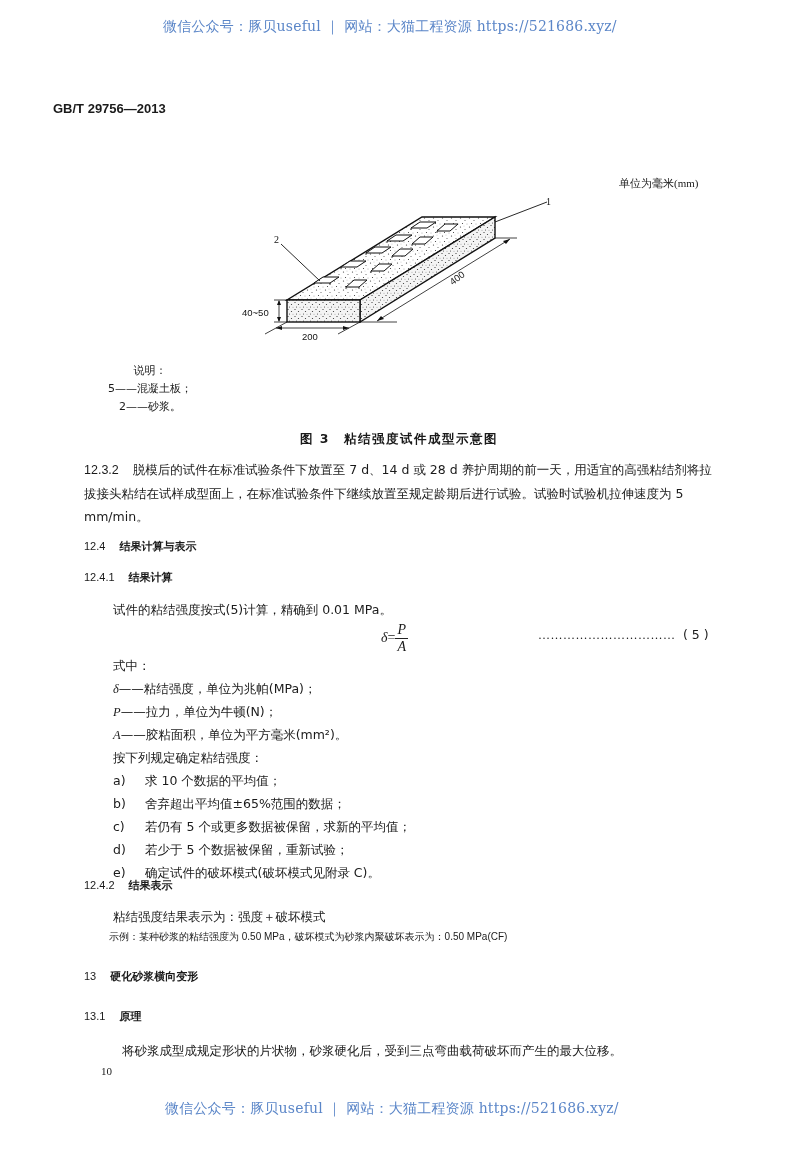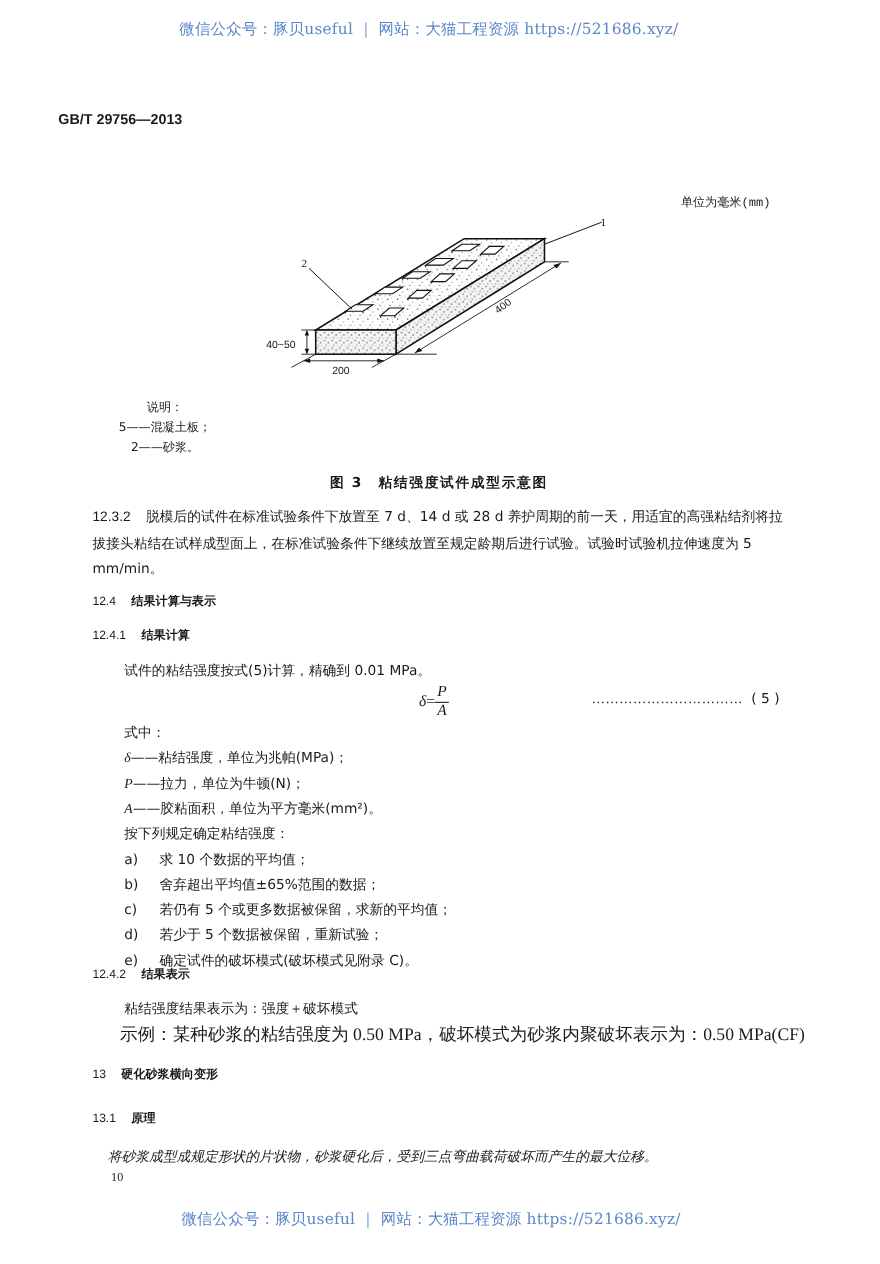--- a/index.html
+++ b/index.html
@@ -1,31 +1,31 @@
 <!DOCTYPE html>
 <html><head>
 <meta charset="utf-8">
 <style>
   html, body { margin: 0; padding: 0; background: #ffffff; }
   body { width: 800px; height: 1149px; position: relative; overflow: hidden;
          font-family: "DejaVu Serif", "Liberation Serif", serif; color: #1a1a1a; }
   .abs { position: absolute; white-space: nowrap; }
   .watermark { color: #5b86c8; font-size: 14px; font-family: "DejaVu Serif", serif; letter-spacing: 0.2px; }
   .std-id { font-family: "Liberation Sans", "DejaVu Sans", sans-serif; font-weight: bold; font-size: 13px; }
-  .unit-note { font-size: 11px; font-family: Liberation Mono, monospace; }
+  .unit-note { font-size: 11px; font-family: Liberation Serif, serif; }
   .legend { font-size: 11px; line-height: 18px; font-family: "DejaVu Sans", sans-serif; text-align: center; }
   .fig-caption { font-size: 12.5px; font-weight: bold; font-family: "DejaVu Sans", sans-serif; letter-spacing: 1.5px; }
   .para { font-size: 12.5px; line-height: 23px; font-family: "DejaVu Sans", sans-serif; white-space: normal; }
   .heading { font-size: 11px; font-family: "DejaVu Sans", sans-serif; }
   .heading .num { display: inline-block; margin-right: 14px; font-family: "Liberation Sans", sans-serif; }
   .heading .title { font-weight: bold; }
   .line { font-size: 12.5px; font-family: "DejaVu Sans", sans-serif; }
   .list-item { font-size: 12.5px; font-family: "DejaVu Sans", sans-serif; }
   .list-item .mark { display: inline-block; width: 32px; }
-  .small { font-size: 16px; font-family: Liberation Serif, serif; }
+  .small { font-size: 10px; font-family: Liberation Sans, sans-serif; }
   .italic { font-style: italic; font-family: "Liberation Serif", serif; }
   .page-num { font-size: 11px; font-family: "Liberation Serif", serif; }
   .formula { font-family: "Liberation Serif", serif; font-size: 14px; }
   .frac { display: inline-flex; flex-direction: column; align-items: center; vertical-align: middle; }
   .frac .n { border-bottom: 1px solid #222; padding: 0 2px; line-height: 16px; font-style: italic; }
   .frac .d { line-height: 16px; font-style: italic; }
   .dots { font-size: 12px; font-family: "Liberation Serif", serif; letter-spacing: 0.5px; }
 </style>
 </head>
 <body>
@@ -190,17 +190,17 @@
 <div class="abs line" style="left:113px; top:909px;">粘结强度结果表示为：强度＋破坏模式</div>
 <div class="abs small" style="left:109px; top:930px;">示例：某种砂浆的粘结强度为 0.50 MPa，破坏模式为砂浆内聚破坏表示为：0.50 MPa(CF)</div>
 
 <div class="abs heading" style="left:84px; top:969px;">
   <span class="num">13</span><span class="title">硬化砂浆横向变形</span>
 </div>
 
 <div class="abs heading" style="left:84px; top:1009px;">
   <span class="num">13.1</span><span class="title">原理</span>
 </div>
-<div class="abs line" style="left:98px; top:1043px;font-style:italic;">将砂浆成型成规定形状的片状物，砂浆硬化后，受到三点弯曲载荷破坏而产生的最大位移。</div>
+<div class="abs line" style="left:122px; top:1043px;">将砂浆成型成规定形状的片状物，砂浆硬化后，受到三点弯曲载荷破坏而产生的最大位移。</div>
 
 <div class="abs page-num" style="left:101px; top:1065px;">10</div>
 
 <div class="abs watermark" style="left:165px; top:1100px;">微信公众号：豚贝useful ｜ 网站：大猫工程资源 https://521686.xyz/</div>
 
 </body></html>

